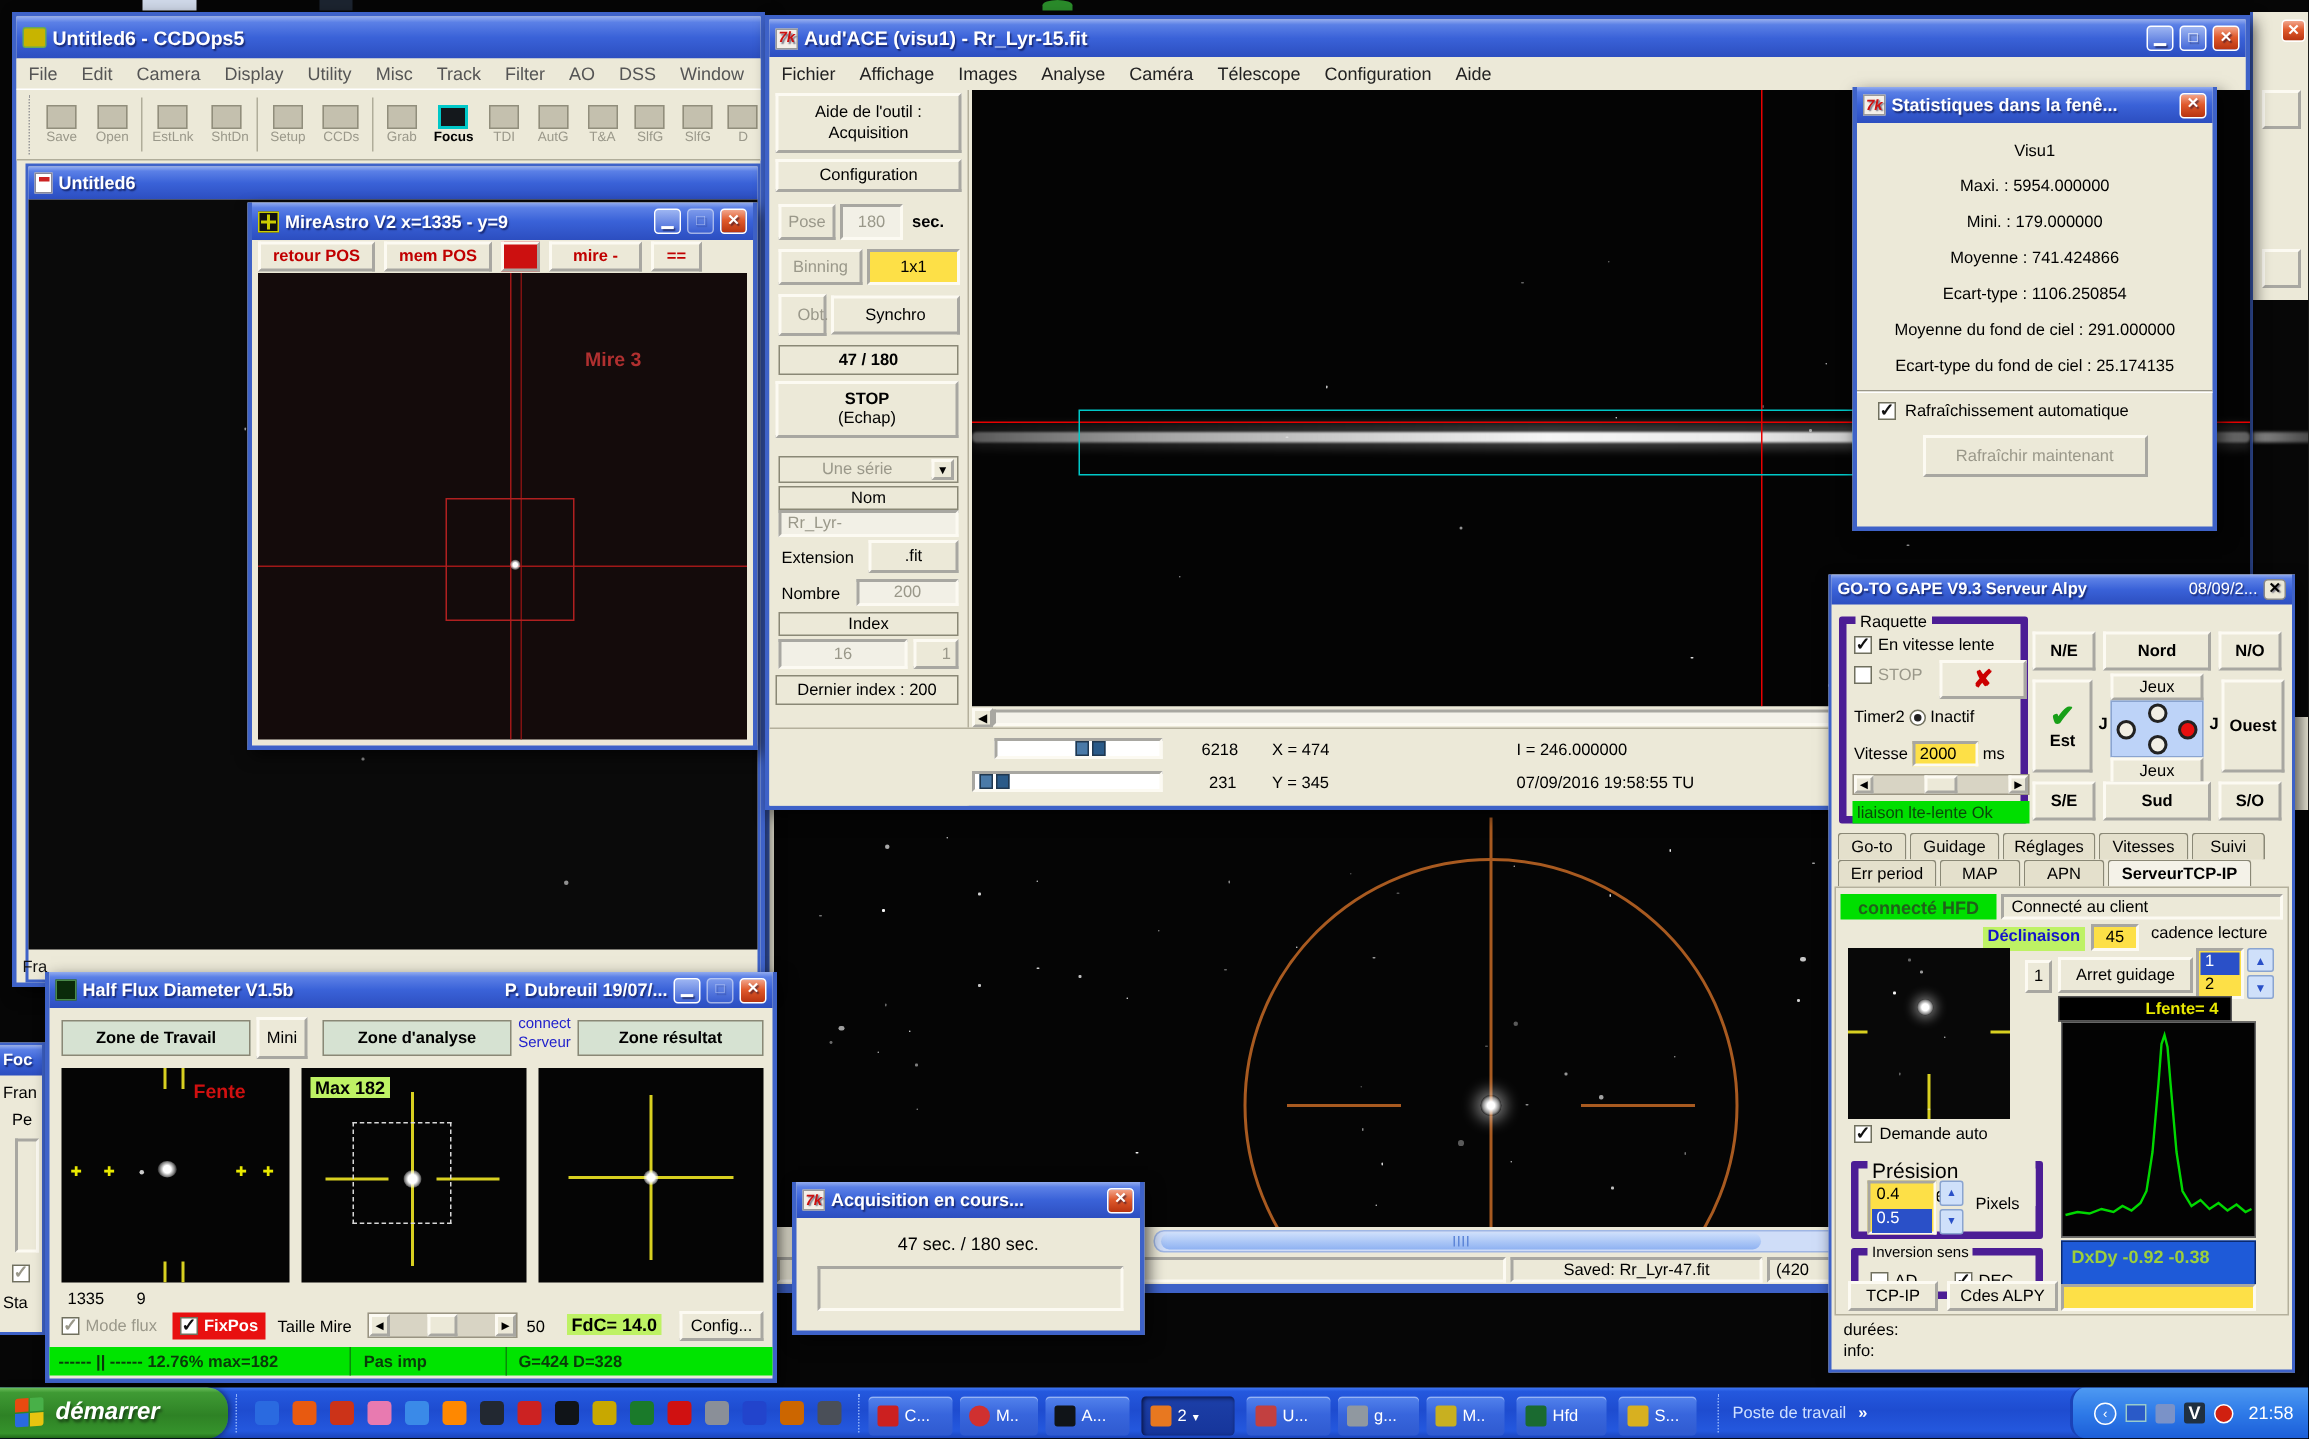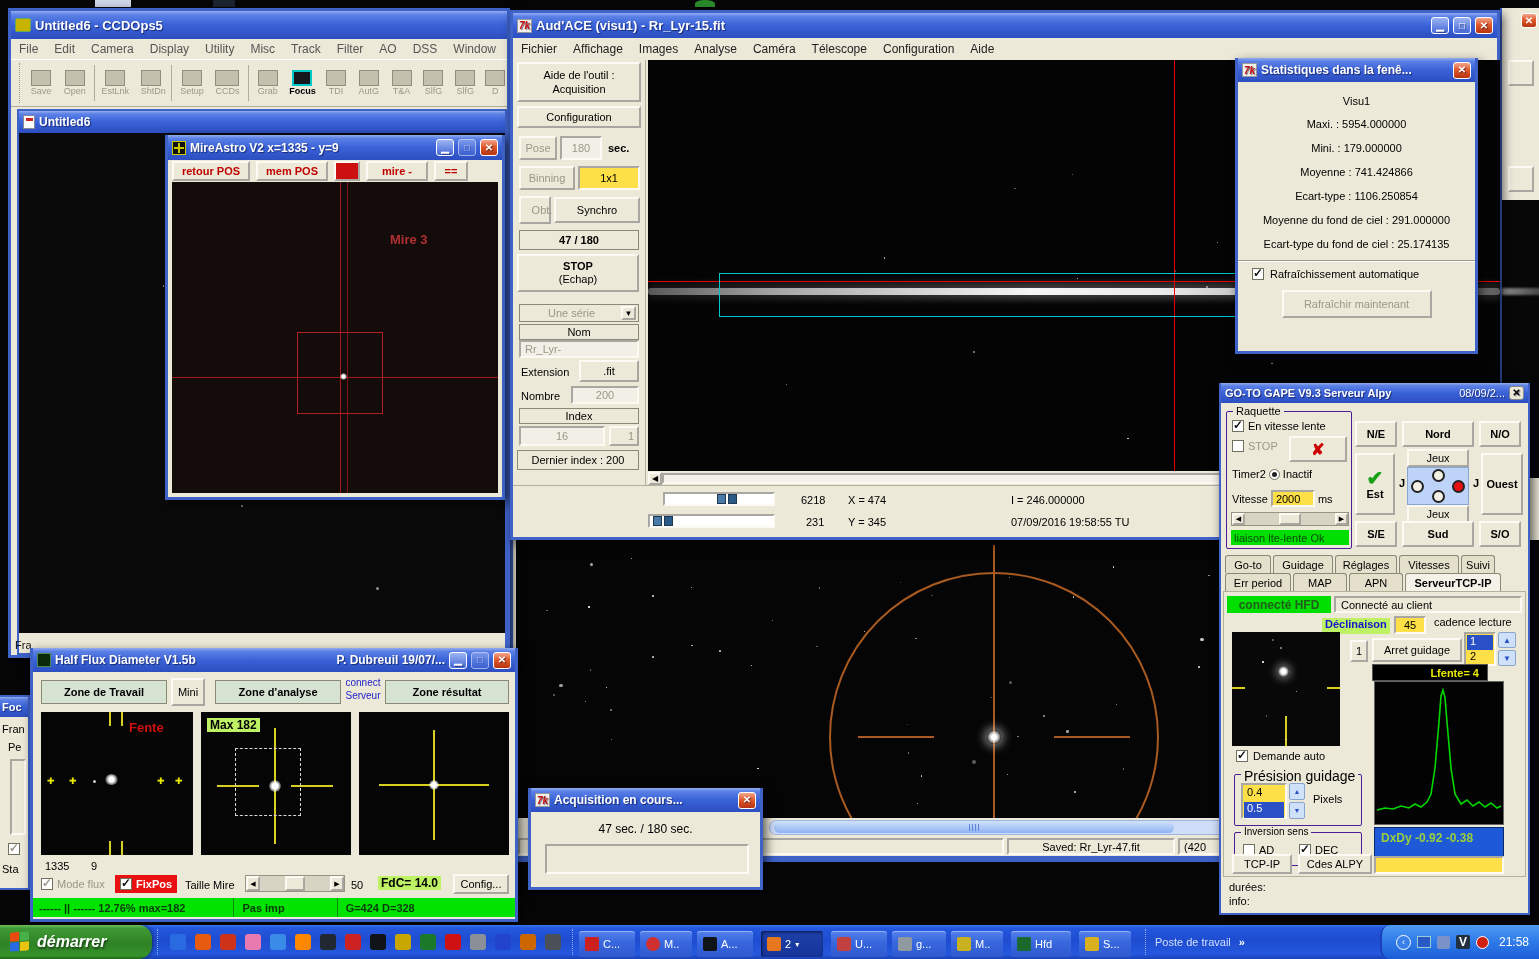--- a/index.html
+++ b/index.html
@@ -12,21 +12,21 @@
           text-shadow:1px 1px 1px rgba(0,0,40,.55); white-space:nowrap; overflow:hidden; }
   .tsp { flex:1; }
   .tbtn { width:18px; height:17px; border:1px solid #fff; border-radius:3px; flex:none; display:flex; align-items:center;
           justify-content:center; color:#fff; font-size:10px; font-weight:bold; line-height:1; }
   .bblu { background:linear-gradient(180deg,#9DB5F2,#4468D8); }
   .bred { background:linear-gradient(180deg,#F2A68C,#E05A2C 45%,#B83410); }
   .btn  { background:#ECE9D8; border:2px outset #FCFAF2; display:flex; align-items:center; justify-content:center; color:#000; }
   .box  { border:1px solid #8a8876; background:#ECE9D8; display:flex; align-items:center; justify-content:center; }
   .sunk { background:#fde047; border:2px inset #FCFAF2; }
   .dis  { color:#9a988a; }
-  .grp  { position:absolute; border:1px solid #4c1d95; border-radius:2px; }
+  .grp  { position:absolute; border:5px solid #4c1d95; border-radius:2px; }
   .leg  { position:absolute; top:-7px; left:6px; background:#ECE9D8; padding:0 3px; font-size:11px; color:#000; }
   .cb   { width:12px; height:12px; background:#fff; border:1px solid #70705e; display:inline-block; position:relative; flex:none; }
   .cb.on::after { content:"✓"; position:absolute; top:-3px; left:0; font-size:12px; font-weight:bold; color:#111; }
   .cb.dison::after { color:#9a988a; }
   .radio { width:11px; height:11px; border-radius:50%; background:#fff; border:1px solid #70705e; display:inline-block; position:relative; flex:none; }
   .radio.on::after { content:""; position:absolute; left:2px; top:2px; width:5px; height:5px; border-radius:50%; background:#222; }
   .menu { display:flex; align-items:center; gap:16px; font-size:12px; color:#333; padding-left:8px; }
   .star { position:absolute; background:#fff; border-radius:50%; }
   .ql { width:16px; height:16px; border-radius:3px; flex:none; }
   .task { height:26px; margin-top:4px; border-radius:3px; background:linear-gradient(180deg,#5382EC,#3866DD 45%,#2F5AD0);
@@ -553,21 +553,21 @@
           </div>
         <div class="tab" style="width:60px;">
             <span>Guidage</span>
           </div>
         <div class="tab" style="width:62px;">
             <span>Réglages</span>
           </div>
         <div class="tab" style="width:60px;">
             <span>Vitesses</span>
           </div>
-        <div class="tab" style="width:34px;text-align:center;">
+        <div class="tab" style="width:49px;text-align:center;">
             <span>Suivi</span>
           </div>
       </div>
       <div class="abs" style="left:4px;top:170px;width:300px;height:19px;display:flex;gap:2px;">
         <div class="tab" style="width:66px;">
             <span>Err period</span>
           </div>
         <div class="tab" style="width:54px;">
             <span>MAP</span>
           </div>

